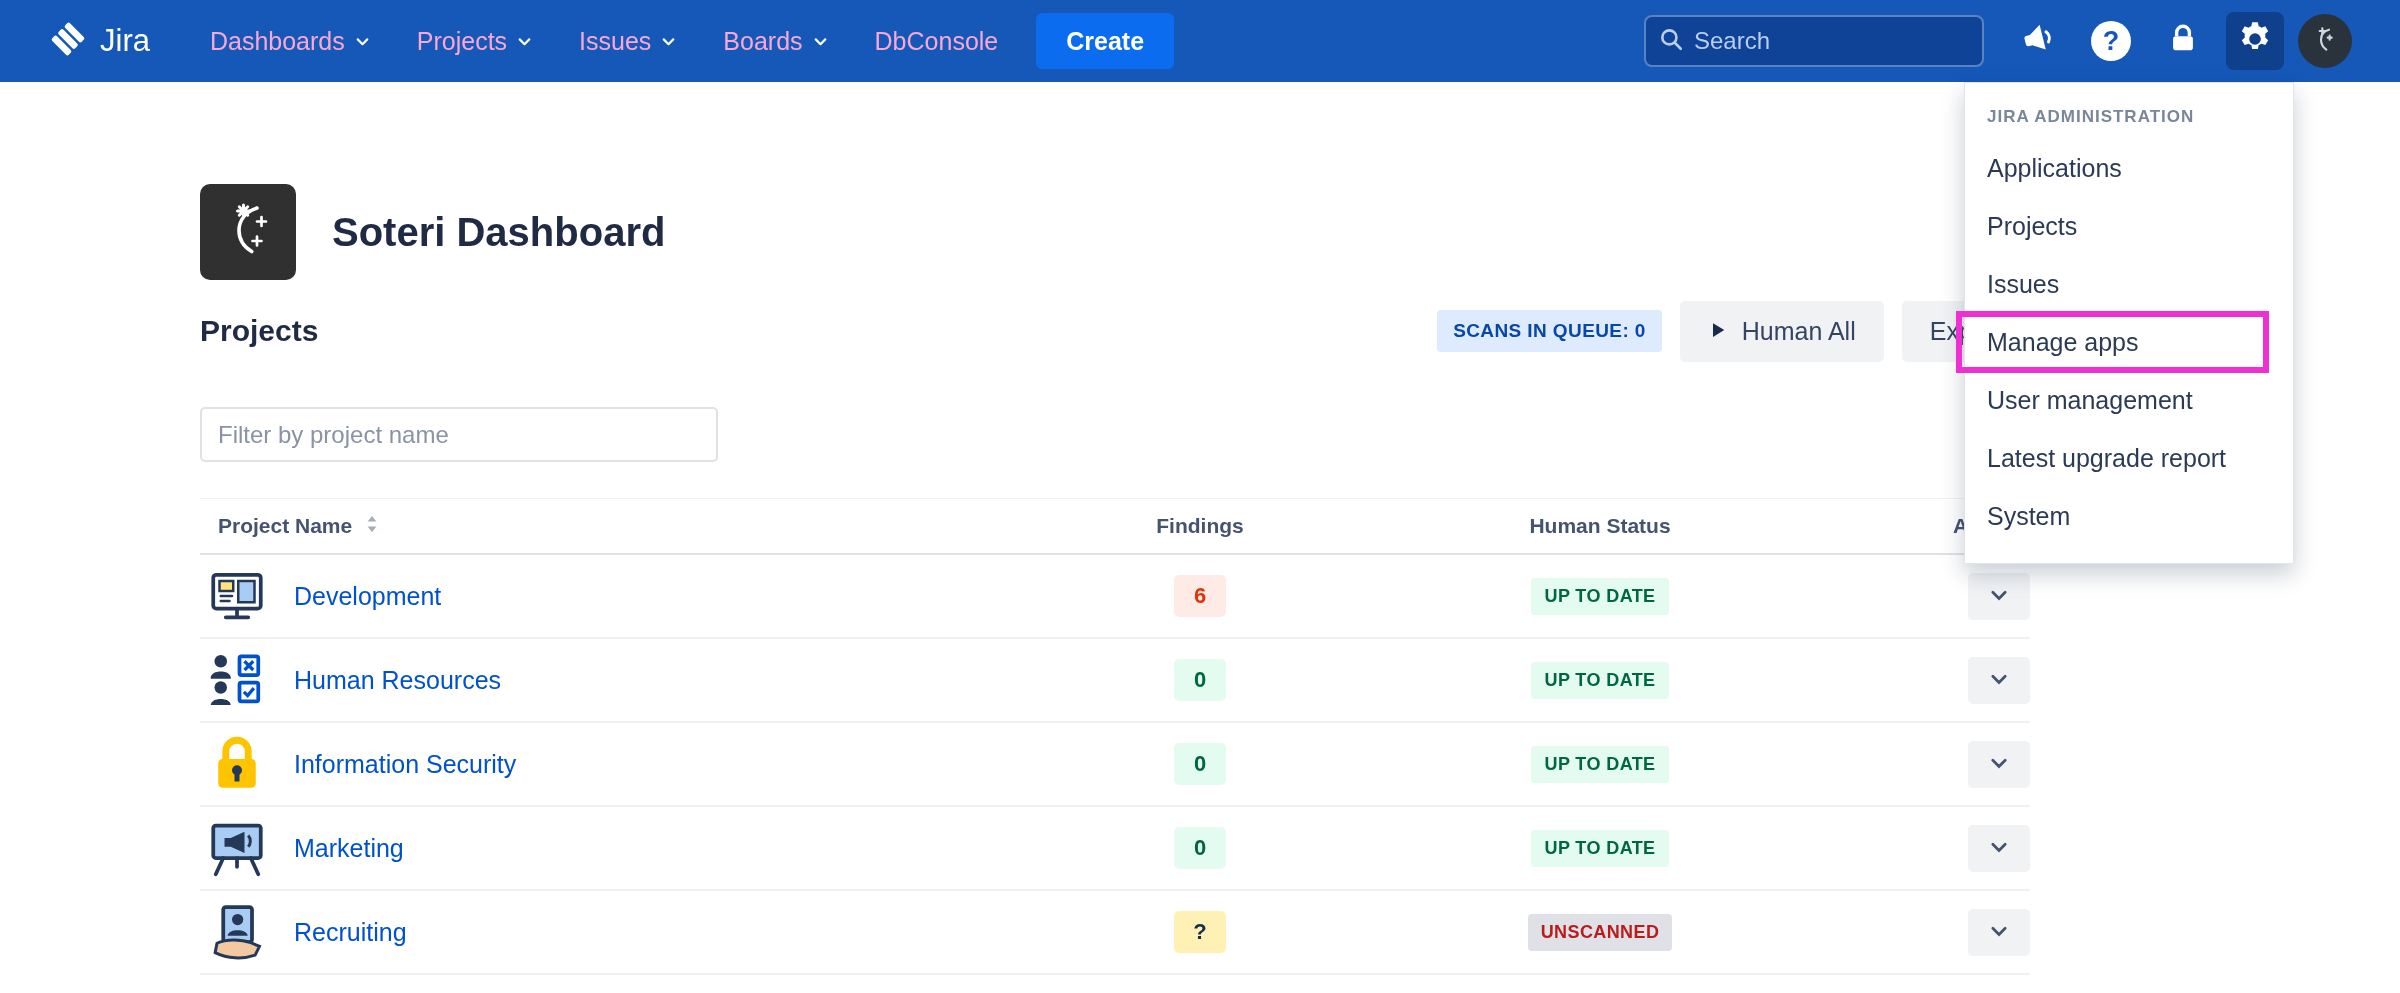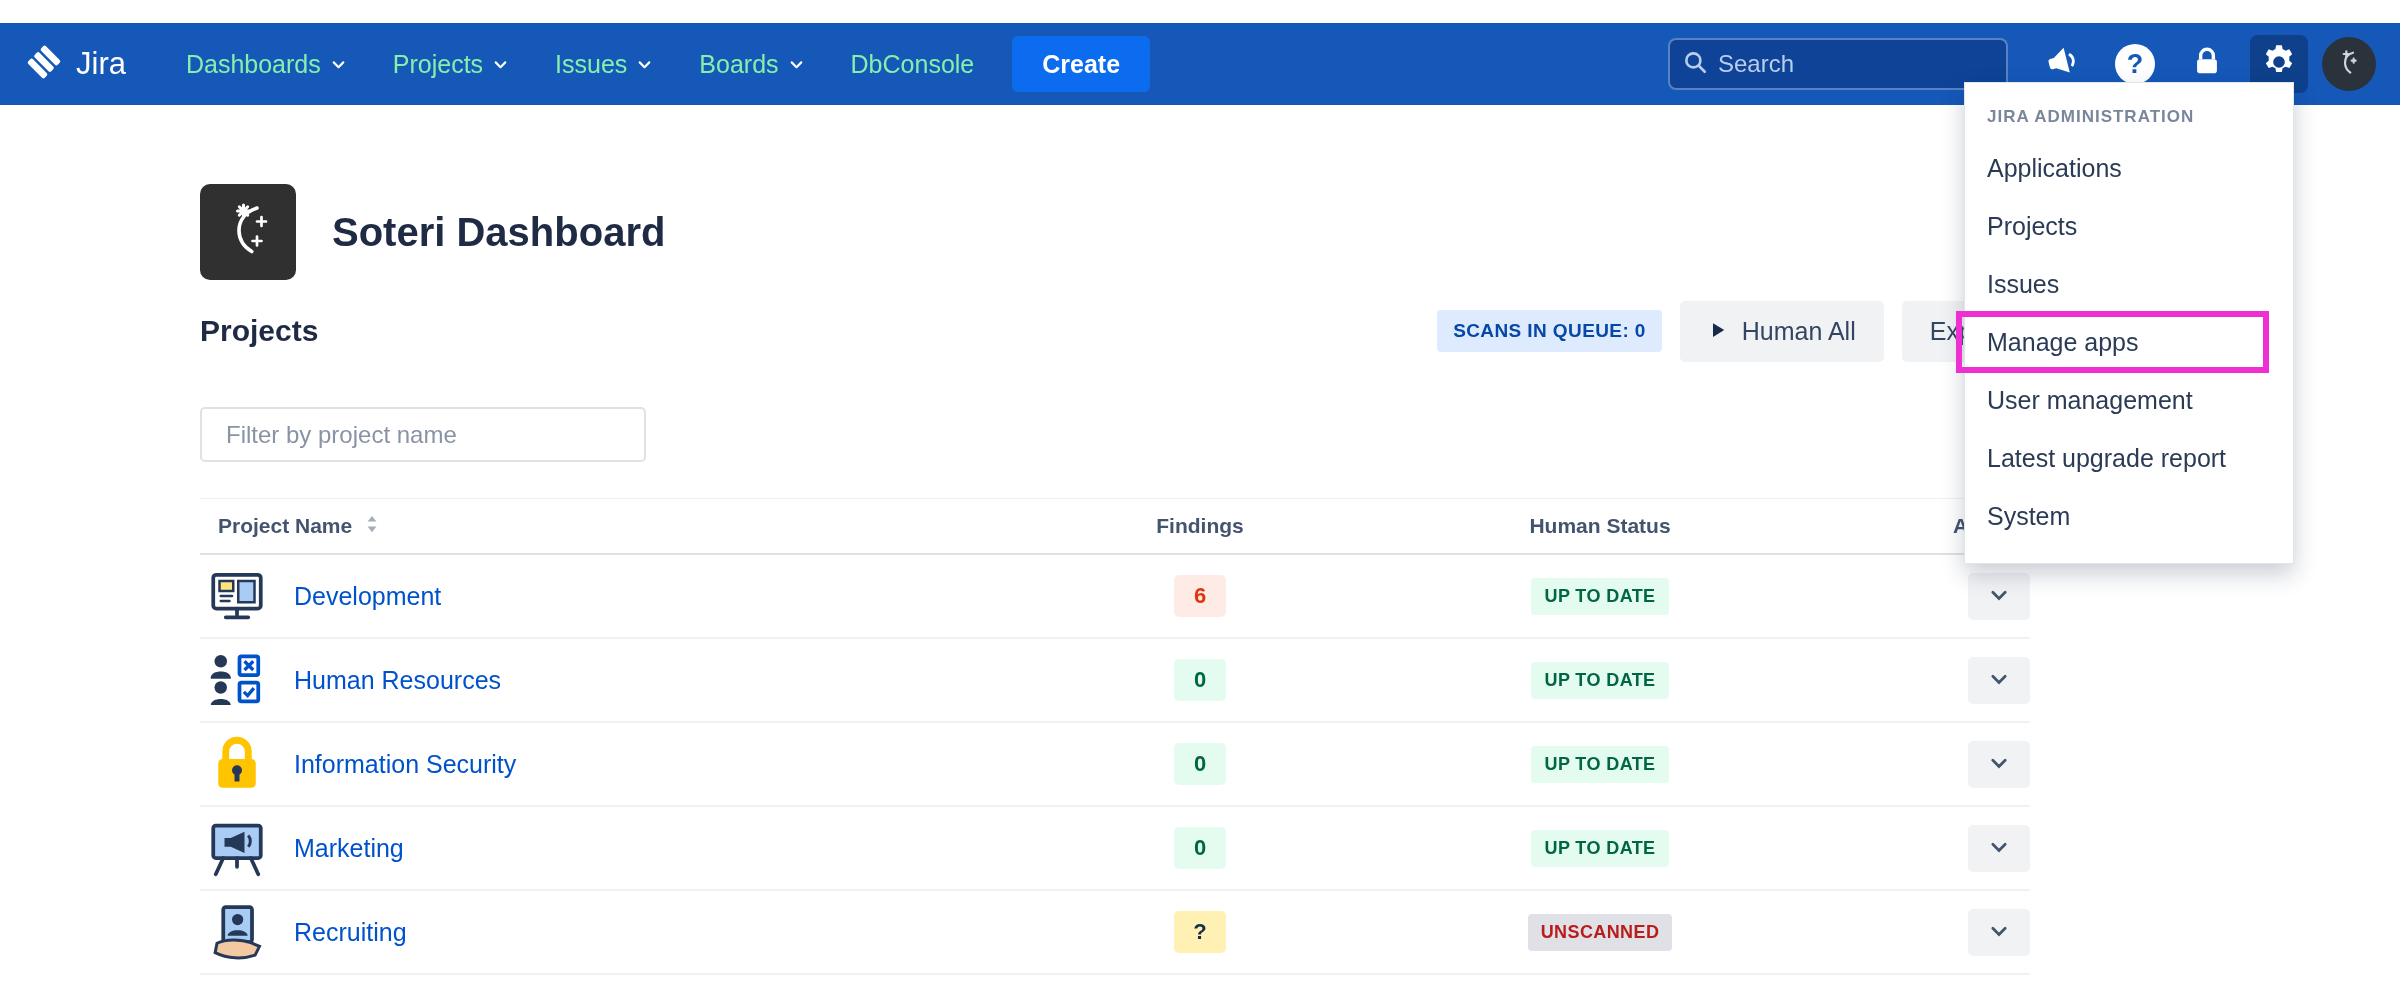--- a/index.html
+++ b/index.html
@@ -5,28 +5,27 @@
   * { margin:0; padding:0; box-sizing:border-box; }
   html,body { width:2400px; height:993px; }
   body {
     position:relative; overflow:hidden; background:#ffffff;
     font-family:"Liberation Sans", sans-serif; color:#172B4D;
   }
 
   
   .navbar {
     position:absolute; top:0; left:0; width:2400px; height:82px;
-    background:#1558b8; display:flex; align-items:center; padding:0 24px;
+    background:#1558b8; display:flex; align-items:center; padding:0 48px;
     z-index:20;
-    margin-top:23px;
   }
   .brand { display:flex; align-items:center; gap:12px; margin-right:60px; cursor:pointer; }
   .brand-text { color:#fff; font-size:31px; font-weight:500; }
   .nav-menu { display:flex; align-items:center; gap:46px; }
-  .nav-item { display:flex; align-items:center; gap:9px; color:#86efac; font-size:25px; font-weight:500; cursor:pointer; white-space:nowrap; }
+  .nav-item { display:flex; align-items:center; gap:9px; color:#f9a8d4; font-size:25px; font-weight:500; cursor:pointer; white-space:nowrap; }
   .create-btn {
     margin-left:38px; height:56px; padding:0 30px; border:none; border-radius:6px;
     background:#0b6cf0; color:#fff; font-size:25px; font-weight:700; font-family:inherit; cursor:pointer;
   }
   .search-box {
     margin-left:auto; width:340px; height:52px; border-radius:8px;
     background:rgba(4,30,90,0.35); border:2px solid rgba(166,194,240,0.5);
     display:flex; align-items:center; padding:0 12px; gap:10px;
   }
   .search-box input {
@@ -79,22 +78,22 @@
     letter-spacing:0.4px; padding:10px 16px; border-radius:4px; white-space:nowrap;
   }
   .toolbar-btn {
     height:61px; border:none; border-radius:5px; background:#F1F2F4;
     color:#344563; font-size:25px; font-weight:500; font-family:inherit;
     padding:0 28px; display:flex; align-items:center; gap:14px; cursor:pointer; white-space:nowrap;
   }
 
   
   .filter-input {
-    position:absolute; top:407px; left:200px; width:446px; height:55px;
-    border:2px solid #DFE1E6; border-radius:5px; padding:0 24px;
+    position:absolute; top:407px; left:200px; width:518px; height:55px;
+    border:2px solid #DFE1E6; border-radius:5px; padding:0 16px;
     font-size:24px; font-family:inherit; color:#172B4D; outline:none;
   }
   .filter-input::placeholder { color:#8993A4; }
 
   
   .ptable { position:absolute; top:498px; left:200px; width:1830px; border-top:1px solid #EFF1F4; }
   .thead, .trow { display:grid; grid-template-columns:800px 400px 400px 230px; align-items:center; }
   .thead { height:56px; border-bottom:2px solid #DFE1E6; }
   .th { font-size:21px; font-weight:700; color:#44546F; }
   .th-name { padding-left:18px; display:flex; align-items:center; gap:12px; }

